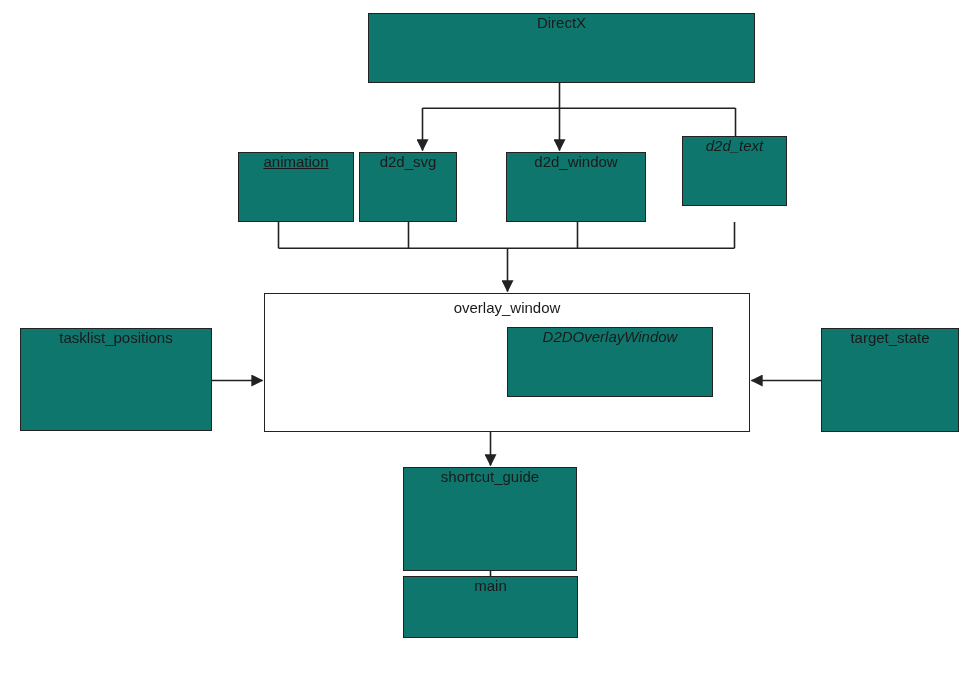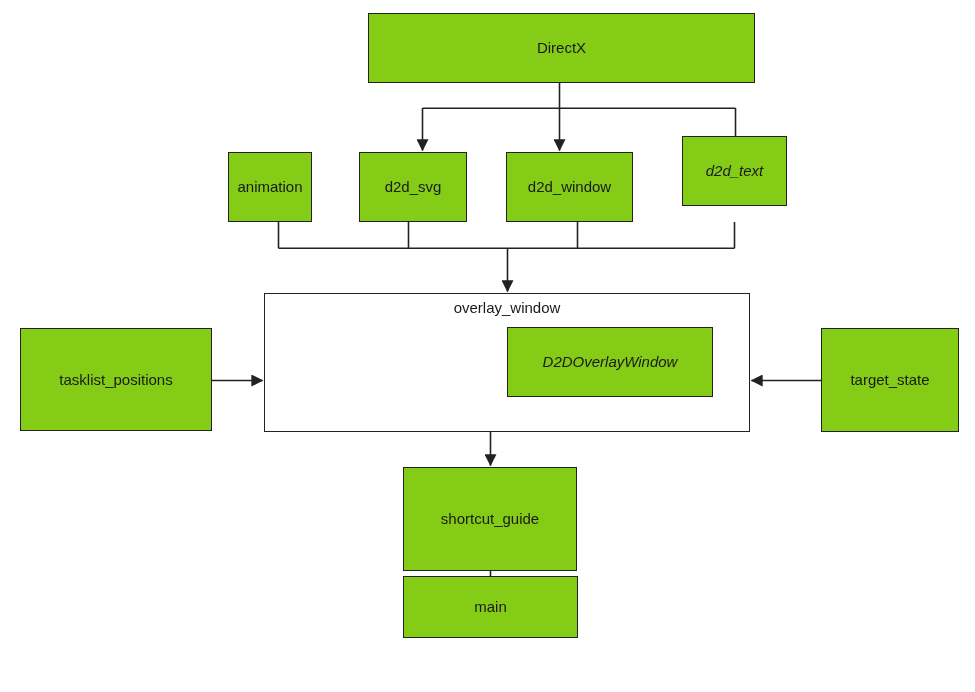--- a/index.html
+++ b/index.html
@@ -14,41 +14,41 @@
   }
   .edges {
     position: absolute;
     left: 0; top: 0;
     width: 975px; height: 692px;
   }
   .node {
     position: absolute;
     box-sizing: border-box;
     border: 1.5px solid #222222;
-    background: #84cc16;
+    background: #0f766e;
     display: flex;
-    align-items: center;
+    align-items: flex-start;
     justify-content: center;
     font-size: 15px;
     line-height: 1.2;
     white-space: nowrap;
   }
   .node.container {
     align-items: flex-start;
     background: transparent;
   }
   .container-label {
     padding-top: 5px;
     text-align: right;
   }
   
   .n-directx            { left: 368px; top: 13px;  width: 387px; height: 70px; }
-  .n-animation          { left: 228px; top: 152px; width: 84px;  height: 70px; }
-  .n-d2d-svg            { left: 359px; top: 152px; width: 108px;  height: 70px; }
-  .n-d2d-window         { left: 506px; top: 152px; width: 127px; height: 70px; }
+  .n-animation          { left: 238px; top: 152px; width: 116px;  height: 70px; text-decoration: underline; }
+  .n-d2d-svg            { left: 359px; top: 152px; width: 98px;  height: 70px; }
+  .n-d2d-window         { left: 506px; top: 152px; width: 140px; height: 70px; }
   .n-d2d-text           { left: 682px; top: 136px; width: 105px; height: 70px; font-style: italic; }
   .n-overlay-window     { left: 264px; top: 293px; width: 486px; height: 139px; }
   .n-d2d-overlay-svg    { left: 299px; top: 327px; width: 174px; height: 70px; }
   .n-d2d-overlay-window { left: 507px; top: 327px; width: 206px; height: 70px; font-style: italic; }
   .n-tasklist-positions { left: 20px;  top: 328px; width: 192px; height: 103px; }
   .n-target-state       { left: 821px; top: 328px; width: 138px; height: 104px; }
   .n-shortcut-guide     { left: 403px; top: 467px; width: 174px; height: 104px; }
   .n-main               { left: 403px; top: 576px; width: 175px; height: 62px; }
 </style>
 </head>

